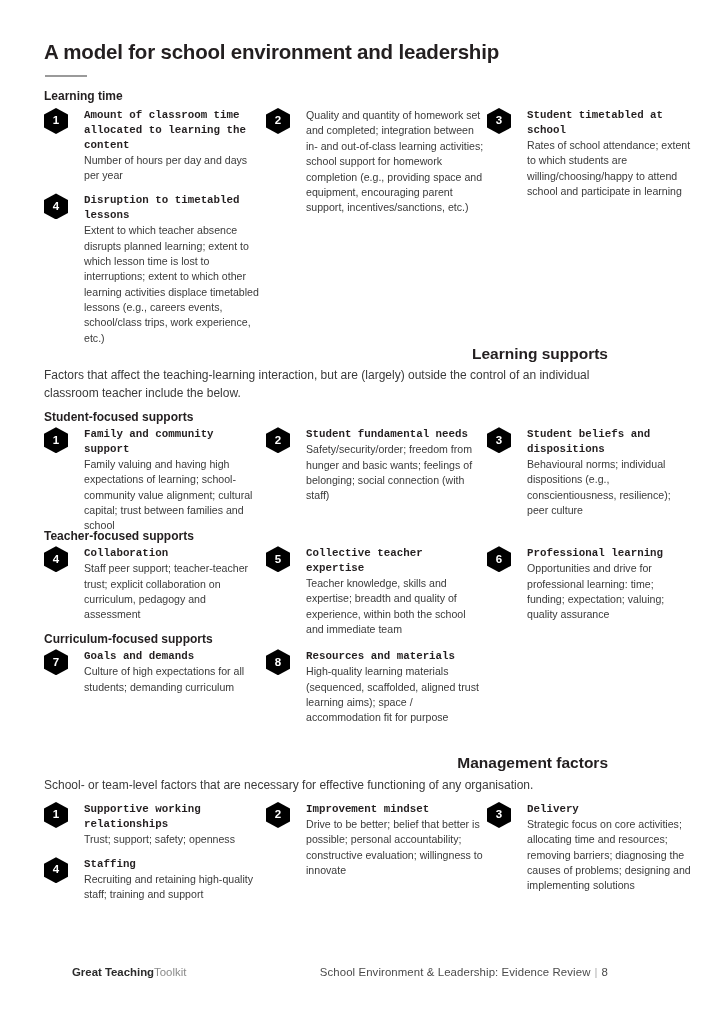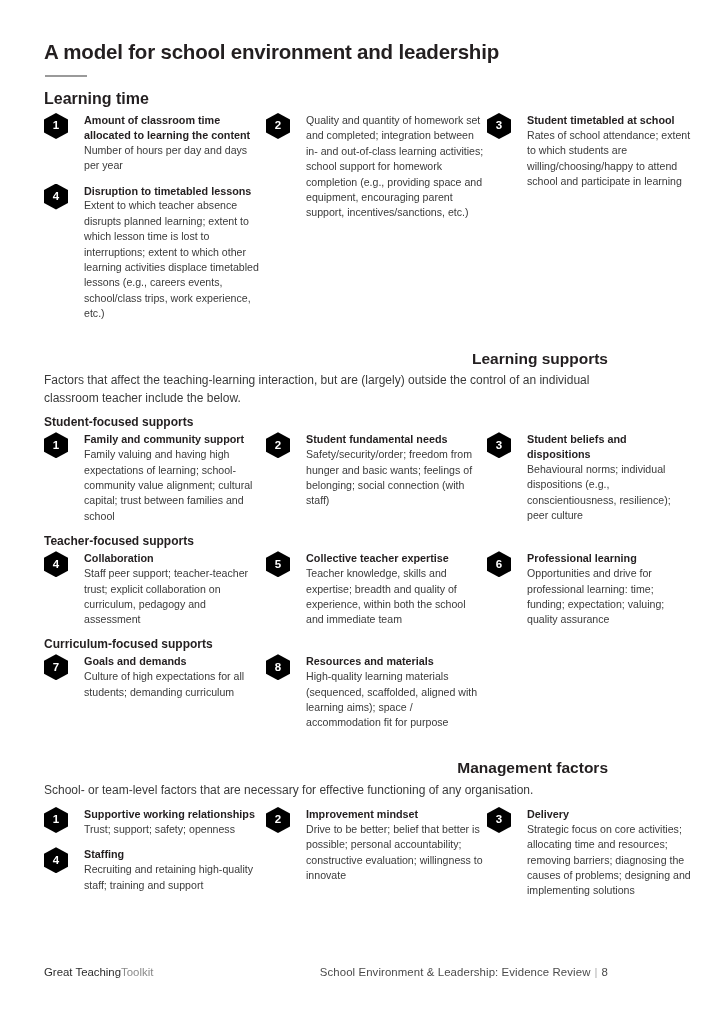--- a/index.html
+++ b/index.html
@@ -34,21 +34,21 @@
   }
   .title-rule {
     width: 42px;
     height: 2.5px;
     background: #9a9a9a;
     margin: 10px 0 12px 1px;
   }
 
   
   .section-heading {
-    font-size: 16px;
+    font-size: 12px;
     font-weight: bold;
     color: #231f20;
     margin: 0 0 4px 0;
     line-height: 1.25;
   }
   .section-heading.big {
     font-size: 15.5px;
     text-align: right;
   }
   .section-intro {
@@ -99,40 +99,41 @@
     align-items: center;
     justify-content: center;
     line-height: 1;
   }
   .item-title {
     font-size: 10.8px;
     font-weight: bold;
     color: #231f20;
     line-height: 1.38;
     margin: 0 0 0 0;
+    font-family: Liberation Mono, monospace;
   }
   .item-desc {
     font-size: 10.6px;
     color: #3a3a3a;
     line-height: 1.45;
     margin: 0;
   }
 
   
   .footer {
     position: absolute;
     left: 44px;
     right: 40px;
     bottom: 46px;
     display: flex;
     justify-content: space-between;
     align-items: baseline;
     font-size: 11.4px;
   }
-  .brand-strong { color: #2b2b2b; font-weight: normal; }
+  .brand-strong { color: #2b2b2b; font-weight: bold; margin-left: 28px; }
   .brand-light  { color: #8a8a8a; font-weight: normal; margin-top: 37px; }
   .footer-right { color: #4a4a4a; letter-spacing: 0.1px; }
   .footer-sep { color: #b0b0b0; padding: 0 4px; }
   .footer-page { color: #4a4a4a; }
 </style>
 </head>
 <body>
 
 <div class="page">
 
@@ -227,21 +228,21 @@
             <div class="item">
               <div class="hex">7</div>
               <div class="item-title">Goals and demands</div>
               <div class="item-desc">Culture of high expectations for all students; demanding curriculum</div>
             </div>
           </div>
           <div class="col col-2">
             <div class="item">
               <div class="hex">8</div>
               <div class="item-title">Resources and materials</div>
-              <div class="item-desc">High-quality learning materials (sequenced, scaffolded, aligned with learning aims); space / accommodation fit for purpose</div>
+              <div class="item-desc">High-quality learning materials (sequenced, scaffolded, aligned trust learning aims); space / accommodation fit for purpose</div>
             </div>
           </div>
           <div class="col col-3"></div>
         </div>
       </div>
       <div class="section" style="margin-bottom: 0px;">
         <h2 class="section-heading big">Management factors</h2>
         <p class="section-intro">School- or team-level factors that are necessary for effective functioning of any organisation.</p>
         <div class="grid" style="height: 102px;">
           <div class="col col-1">

